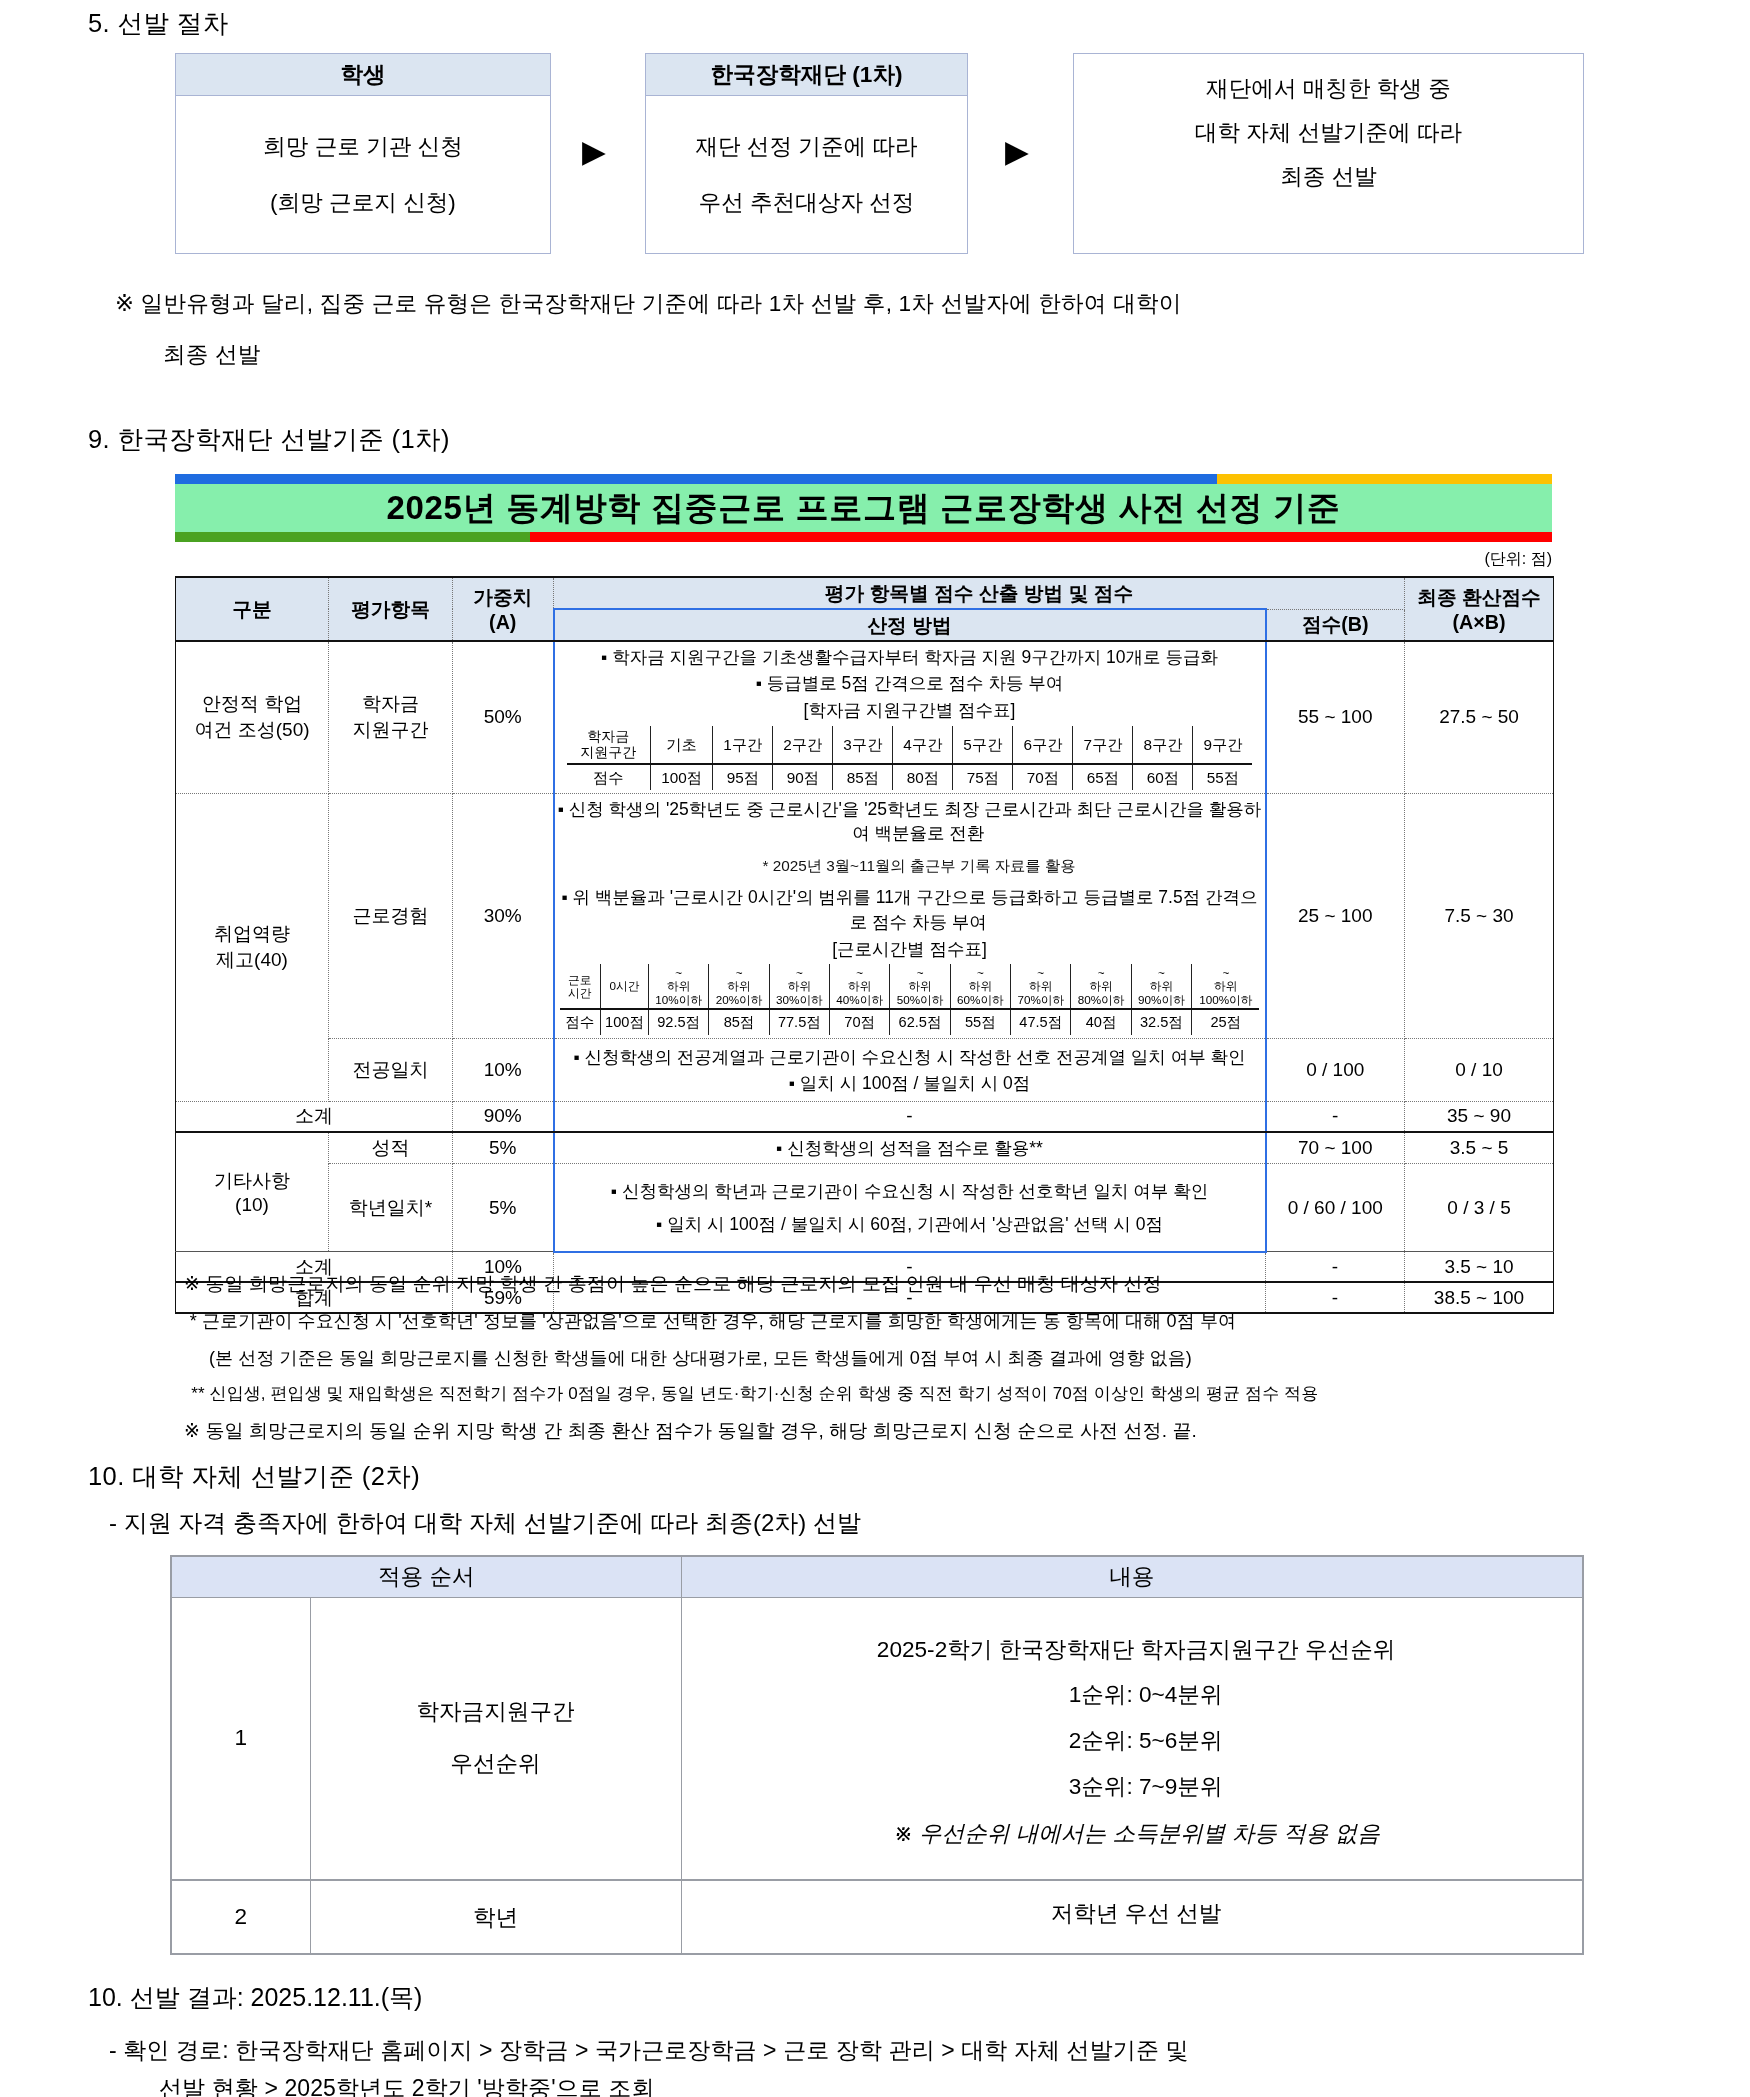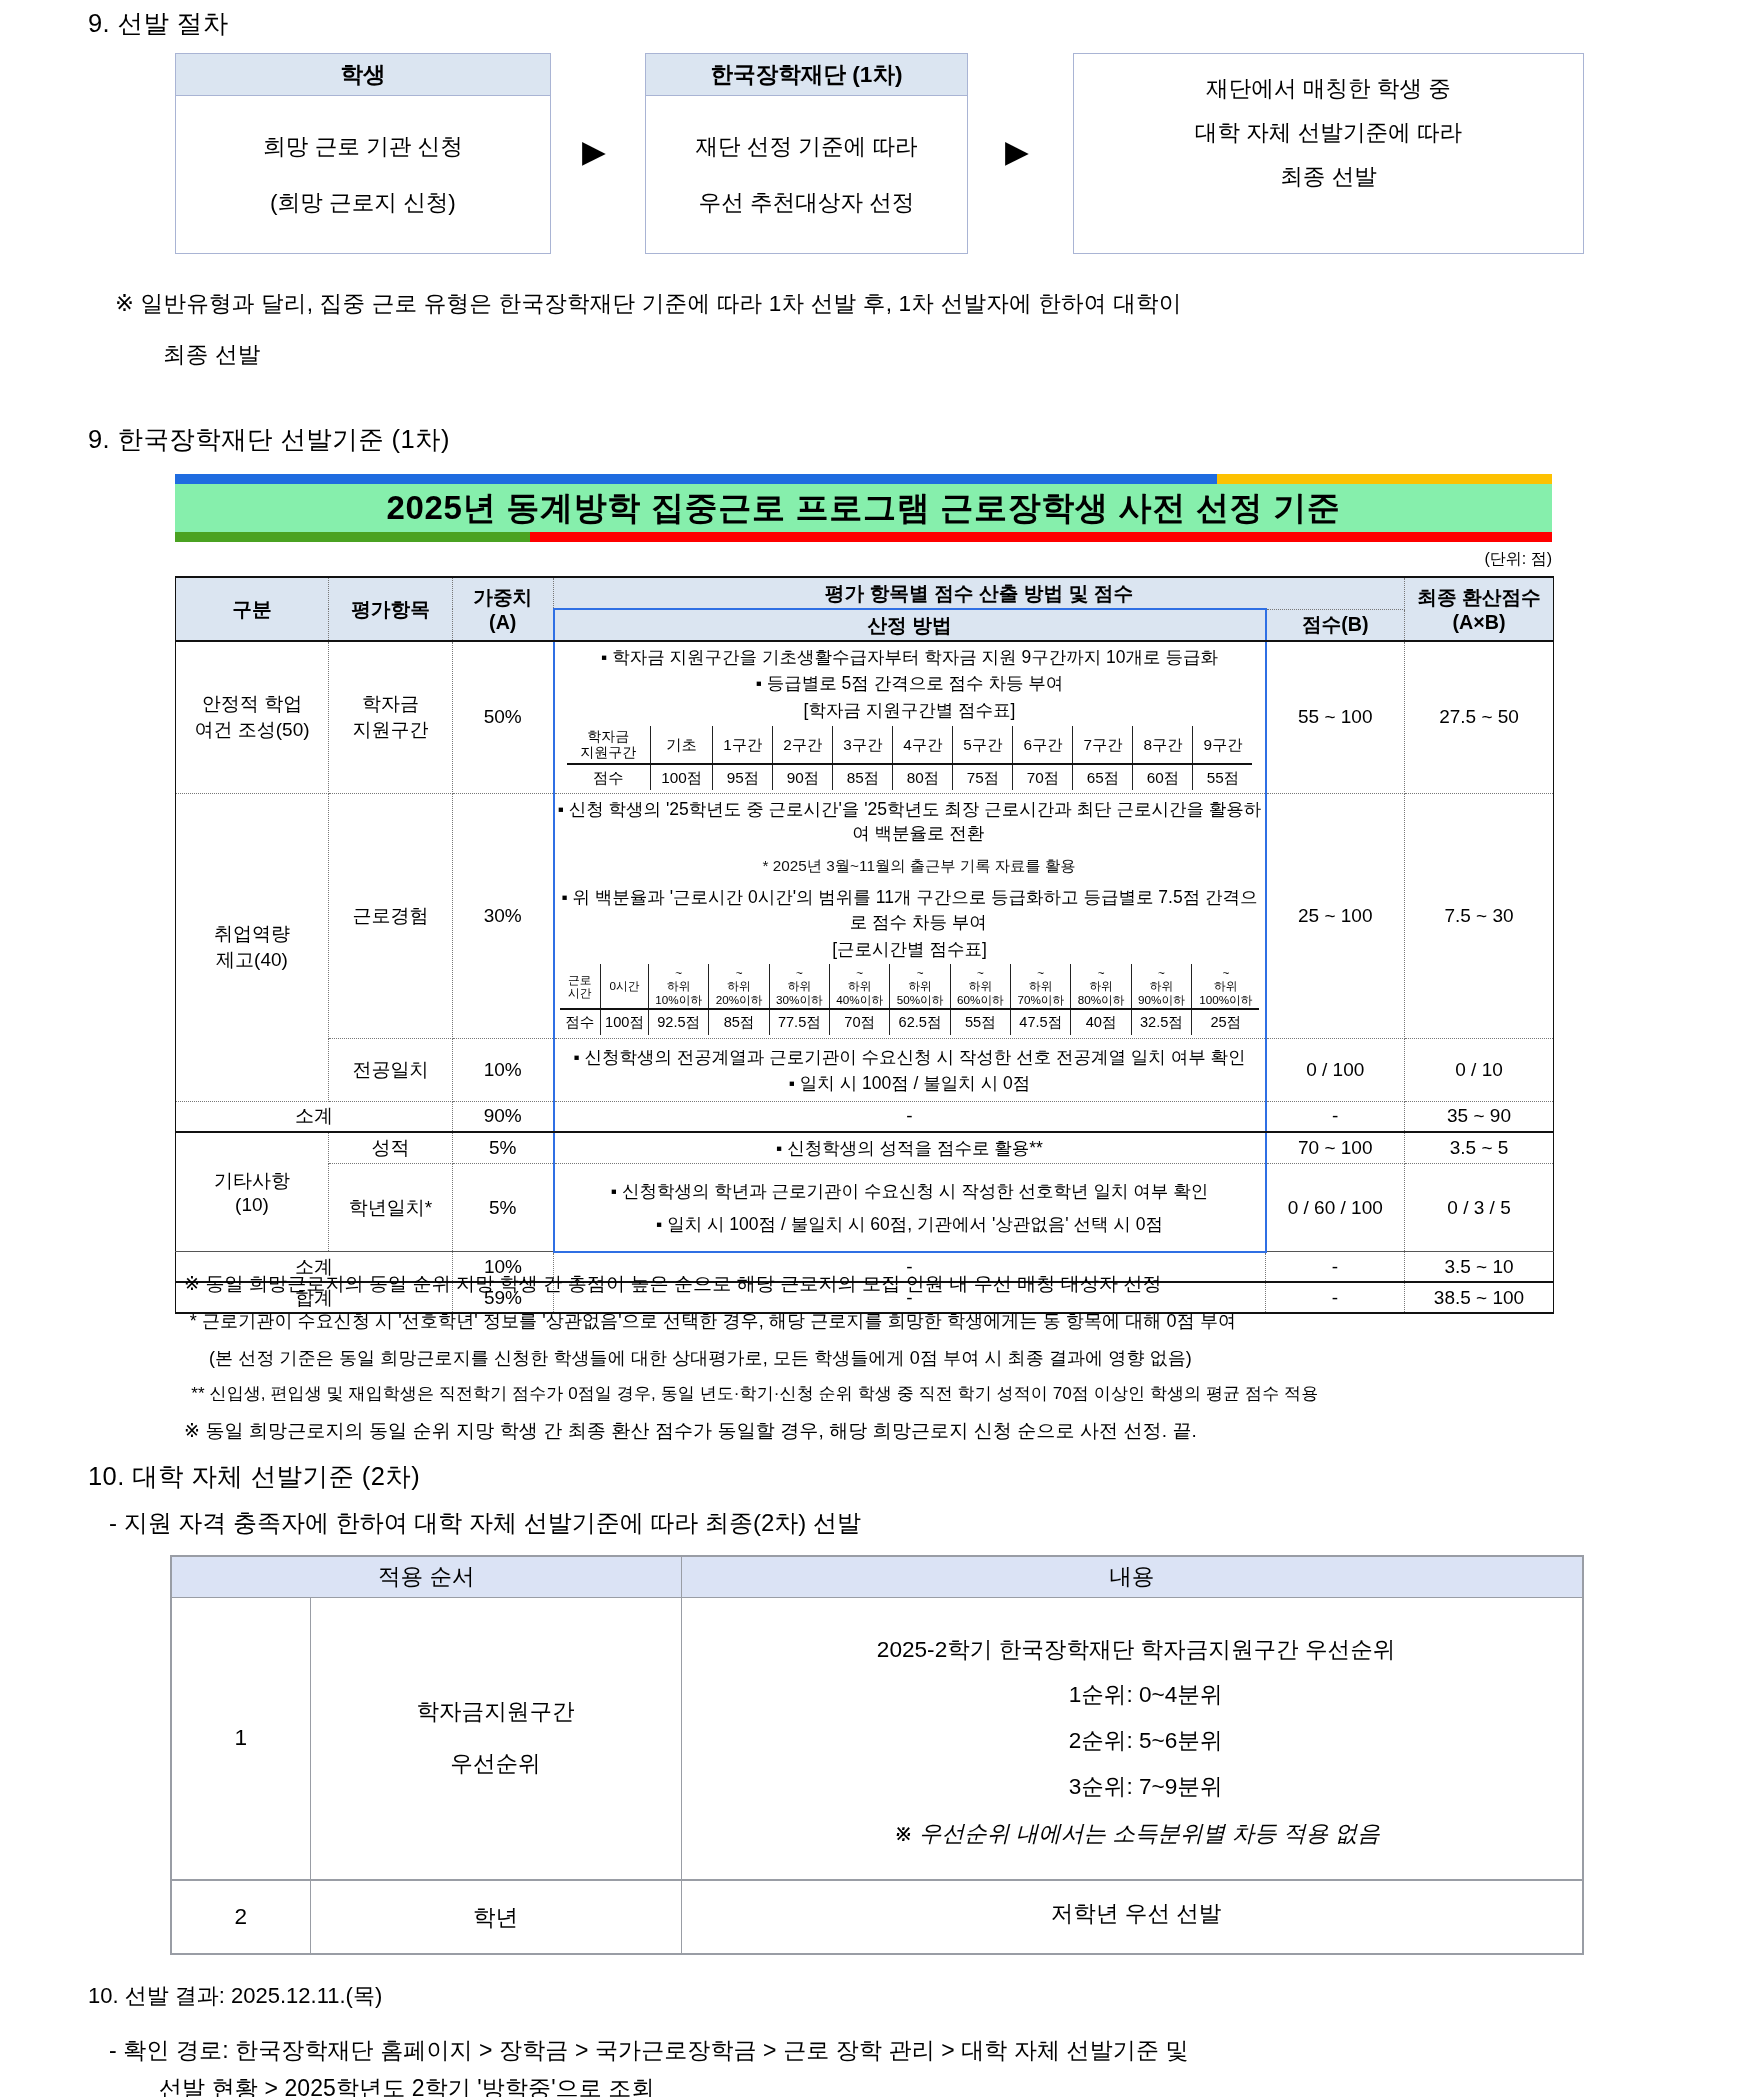--- a/index.html
+++ b/index.html
@@ -77,29 +77,29 @@
            border:2.2px solid var(--t2_border);border-top:2.9px solid var(--t2_border);border-bottom:2.9px solid var(--t2_border);
            font-size:22.6px;}
   table.t2 th,table.t2 td{border:1.5px solid var(--t2_border);text-align:center;vertical-align:middle;}
   table.t2 th{background:#dbe3f5;font-weight:400;height:41px;}
   table.t2 tr.sep td{border-top:2.9px double var(--t2_border);}
   td.t2-content{text-align:left;padding:11.7px 7.3px 7.3px 16px;}
   .t2-line0{margin:7.3px 0 13px 0;}
   .t2-line{margin:14.6px 0 14.6px 19px;}
   .t2-note{margin:16px 0 5.8px 1.5px;font-style:italic;}
 
-  .res-title{font-size:22px;}
+  .res-title{font-size:25px;}
   .res-line{font-size:23px;letter-spacing:0.1px;}
 </style>
 </head>
 <body>
 
 <div class="page">
 
-  <div class="abs sec-title" style="left:88px;top:5.8px;">9. 선발 절차</div>
+  <div class="abs sec-title" style="left:88px;top:5.8px;">5. 선발 절차</div>
 
   <div class="fbox" style="left:175px;width:376px;">
     <div class="fbox-h">학생</div>
     <div class="fbox-b">
       <div>희망 근로 기관 신청</div>
       <div>(희망 근로지 신청)</div>
     </div>
   </div>
   <div class="arrow" style="left:582px;">▶</div>
   <div class="fbox" style="left:645px;width:323px;">

